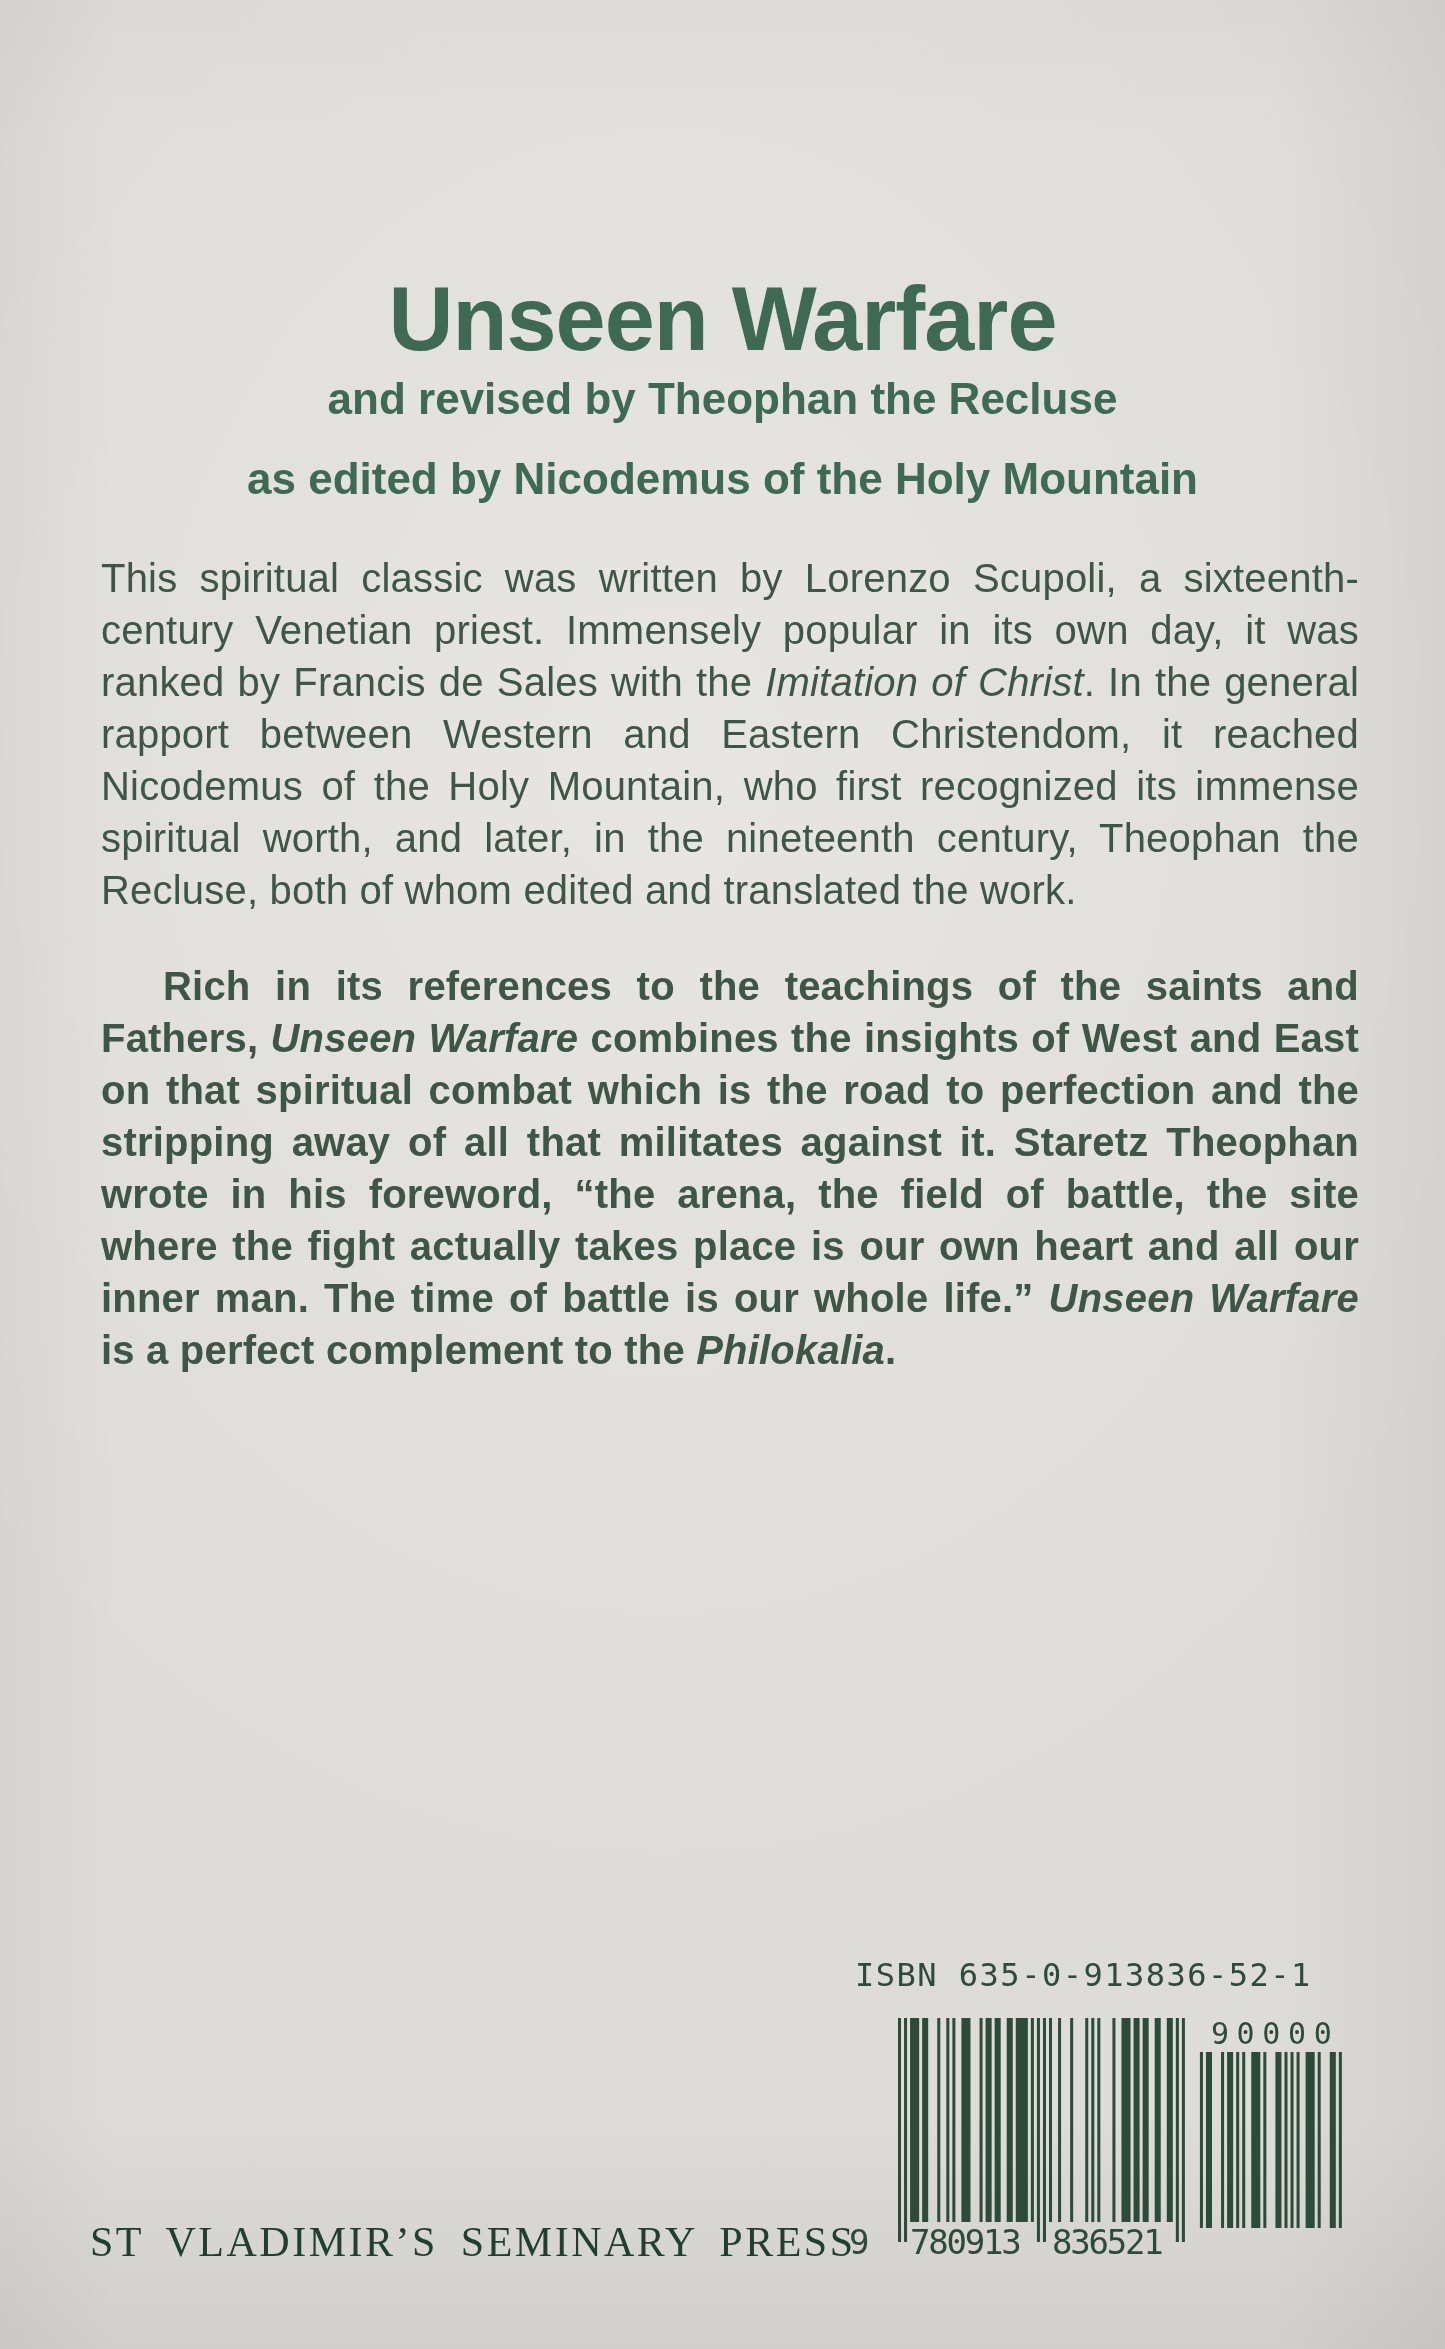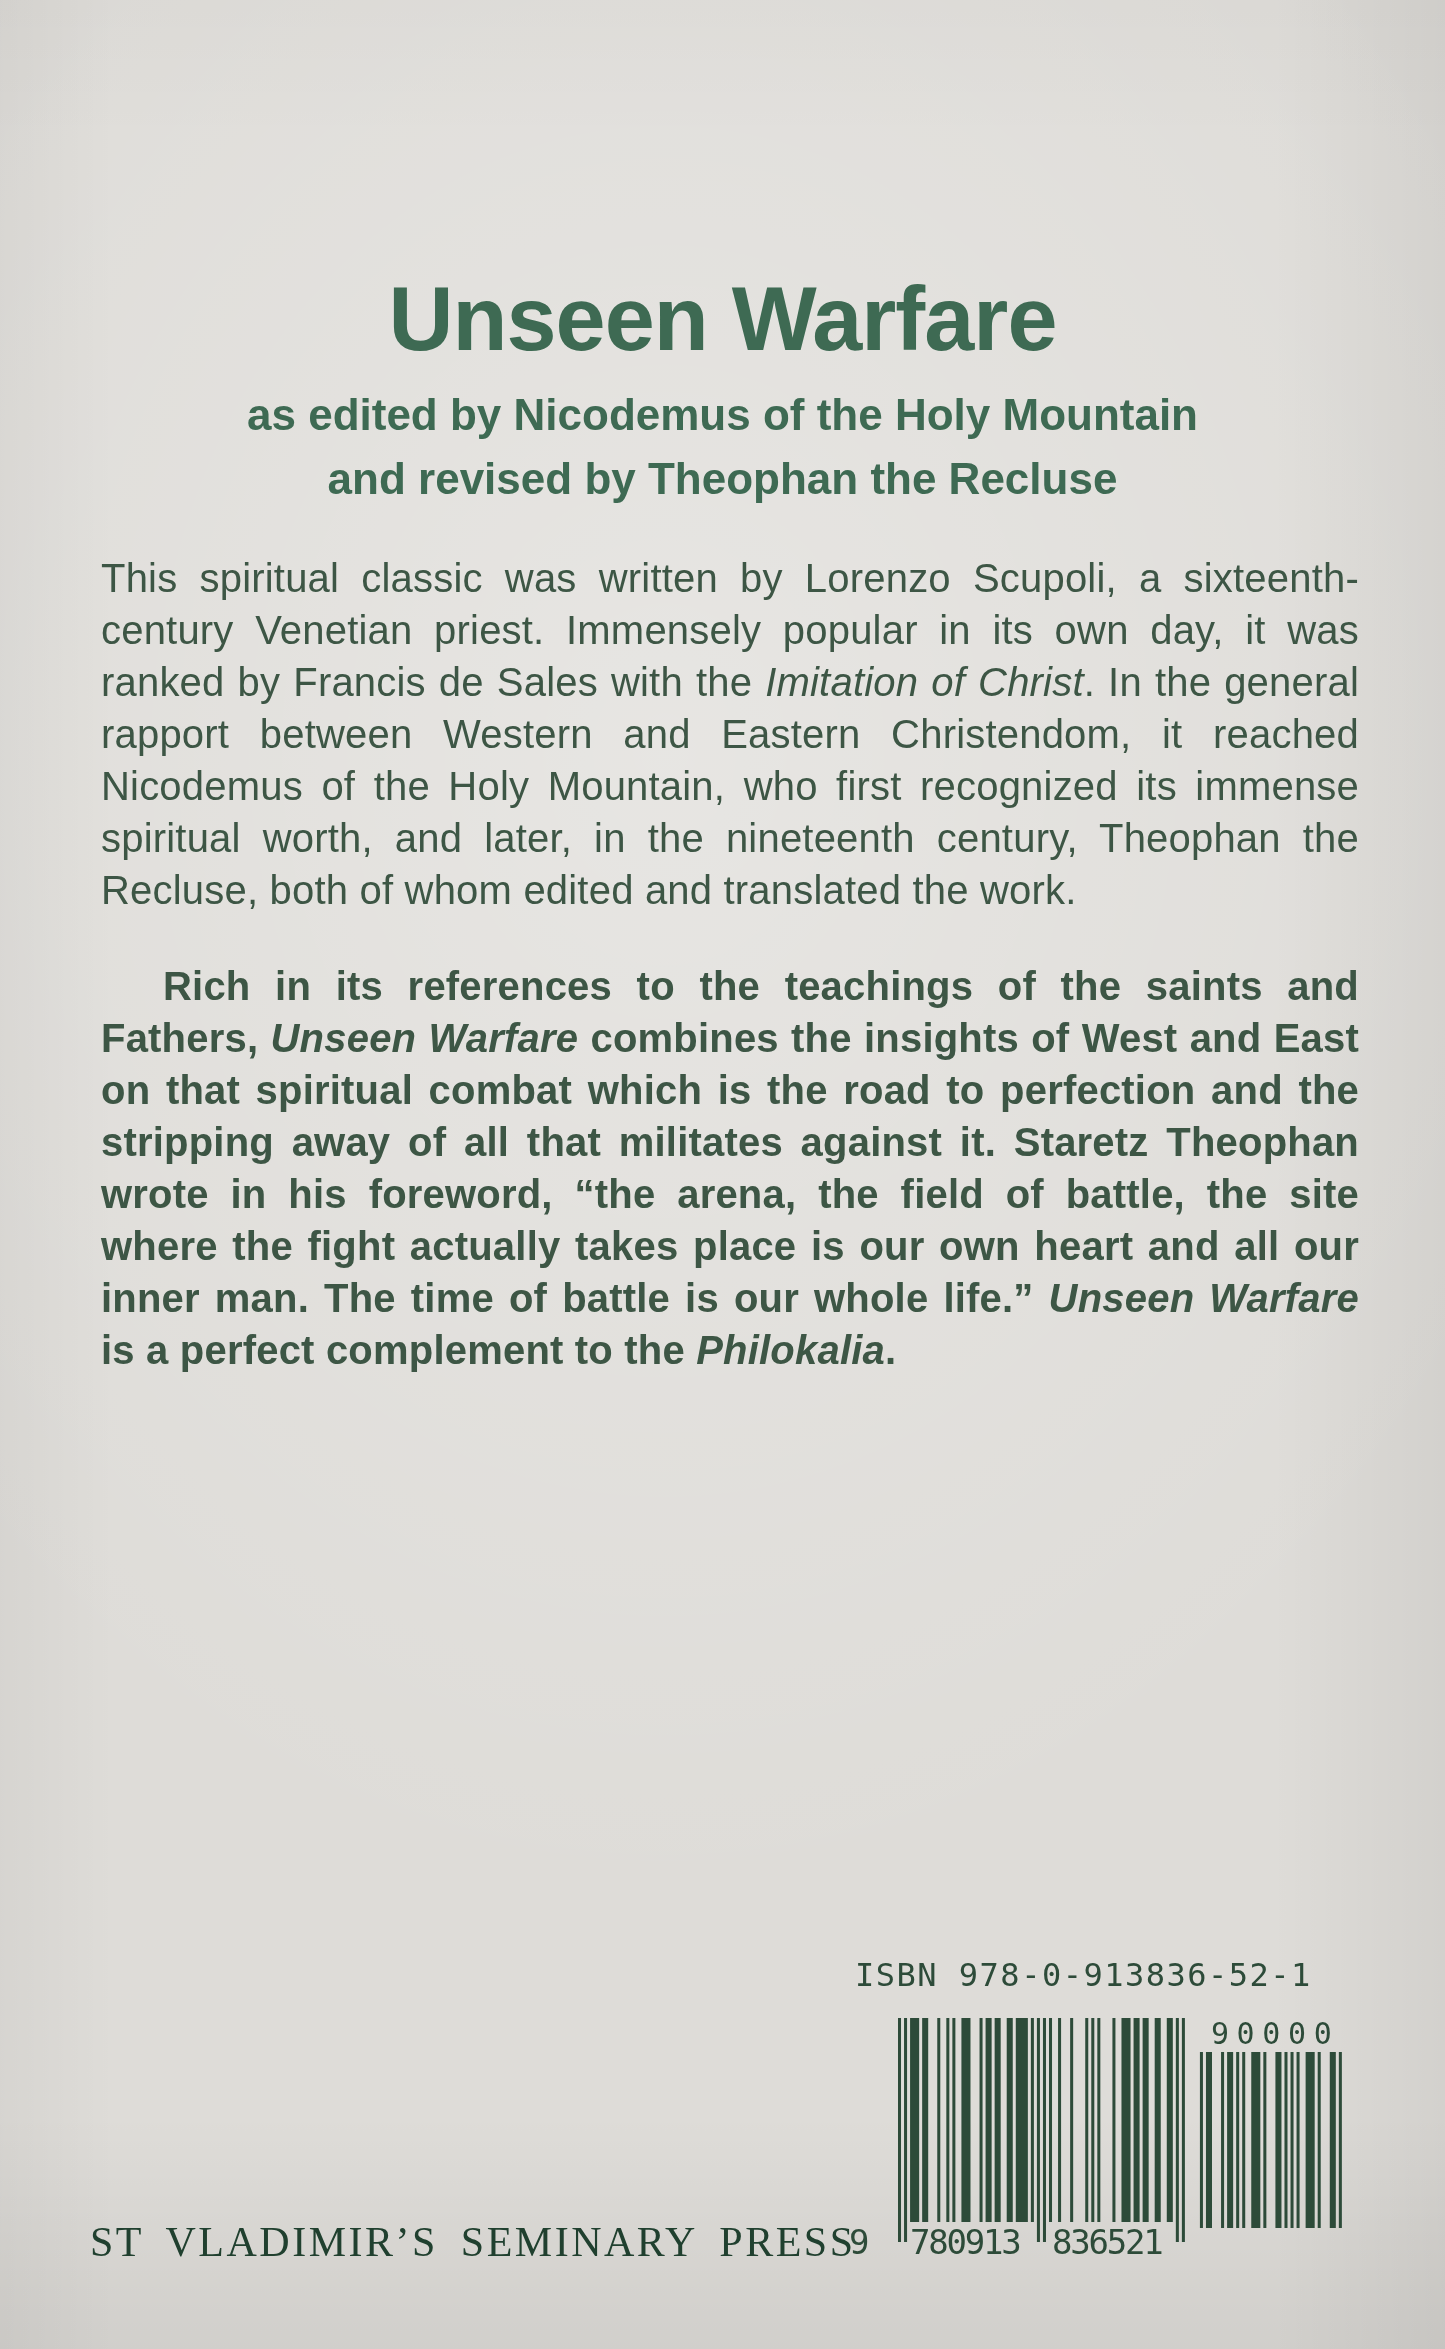--- a/index.html
+++ b/index.html
@@ -89,30 +89,30 @@
     white-space:nowrap;
   }
 </style>
 </head>
 <body>
 
 <div class="cover">
 
   <header class="title-block">
     <h1>Unseen Warfare</h1>
+    <div class="subtitle">and revised by Theophan the Recluse</div>
     <div class="subtitle first">as edited by Nicodemus of the Holy Mountain</div>
-    <div class="subtitle">and revised by Theophan the Recluse</div>
   </header>
 
   <main class="blurb" id="blurb">
       <p><span>This spiritual classic was written by Lorenzo Scupoli, a sixteenth-century Venetian priest. Immensely popular in its own day, it was ranked by Francis de Sales with the </span><span class="it">Imitation of Christ</span><span>. In the general rapport between Western and Eastern Christendom, it reached Nicodemus of the Holy Mountain, who first recognized its immense spiritual worth, and later, in the nineteenth century, Theophan the Recluse, both of whom edited and translated the work.</span></p>
       <p class="indent"><span>Rich in its references to the teachings of the saints and Fathers, </span><span class="it">Unseen Warfare</span><span> combines the insights of West and East on that spiritual combat which is the road to perfection and the stripping away of all that militates against it. Staretz Theophan wrote in his foreword, “the arena, the field of battle, the site where the fight actually takes place is our own heart and all our inner man. The time of battle is our whole life.” </span><span class="it">Unseen Warfare</span><span> is a perfect complement to the </span><span class="it">Philokalia</span><span>.</span></p>
     </main>
 
-  <div class="isbn-line">ISBN 978-0-913836-52-1</div>
+  <div class="isbn-line">ISBN 635-0-913836-52-1</div>
 
   <div class="barcode-wrap">
     <svg id="barcode-svg" width="520" height="255" viewBox="0 0 520 255">
         <rect x="53.00" y="8" width="3.02" height="224" fill="#2d4b39"></rect>
         <rect x="59.04" y="8" width="3.02" height="224" fill="#2d4b39"></rect>
         <rect x="65.08" y="8" width="9.06" height="204" fill="#2d4b39"></rect>
         <rect x="77.16" y="8" width="6.04" height="204" fill="#2d4b39"></rect>
         <rect x="92.26" y="8" width="3.02" height="204" fill="#2d4b39"></rect>
         <rect x="101.32" y="8" width="3.02" height="204" fill="#2d4b39"></rect>
         <rect x="107.36" y="8" width="3.02" height="204" fill="#2d4b39"></rect>

